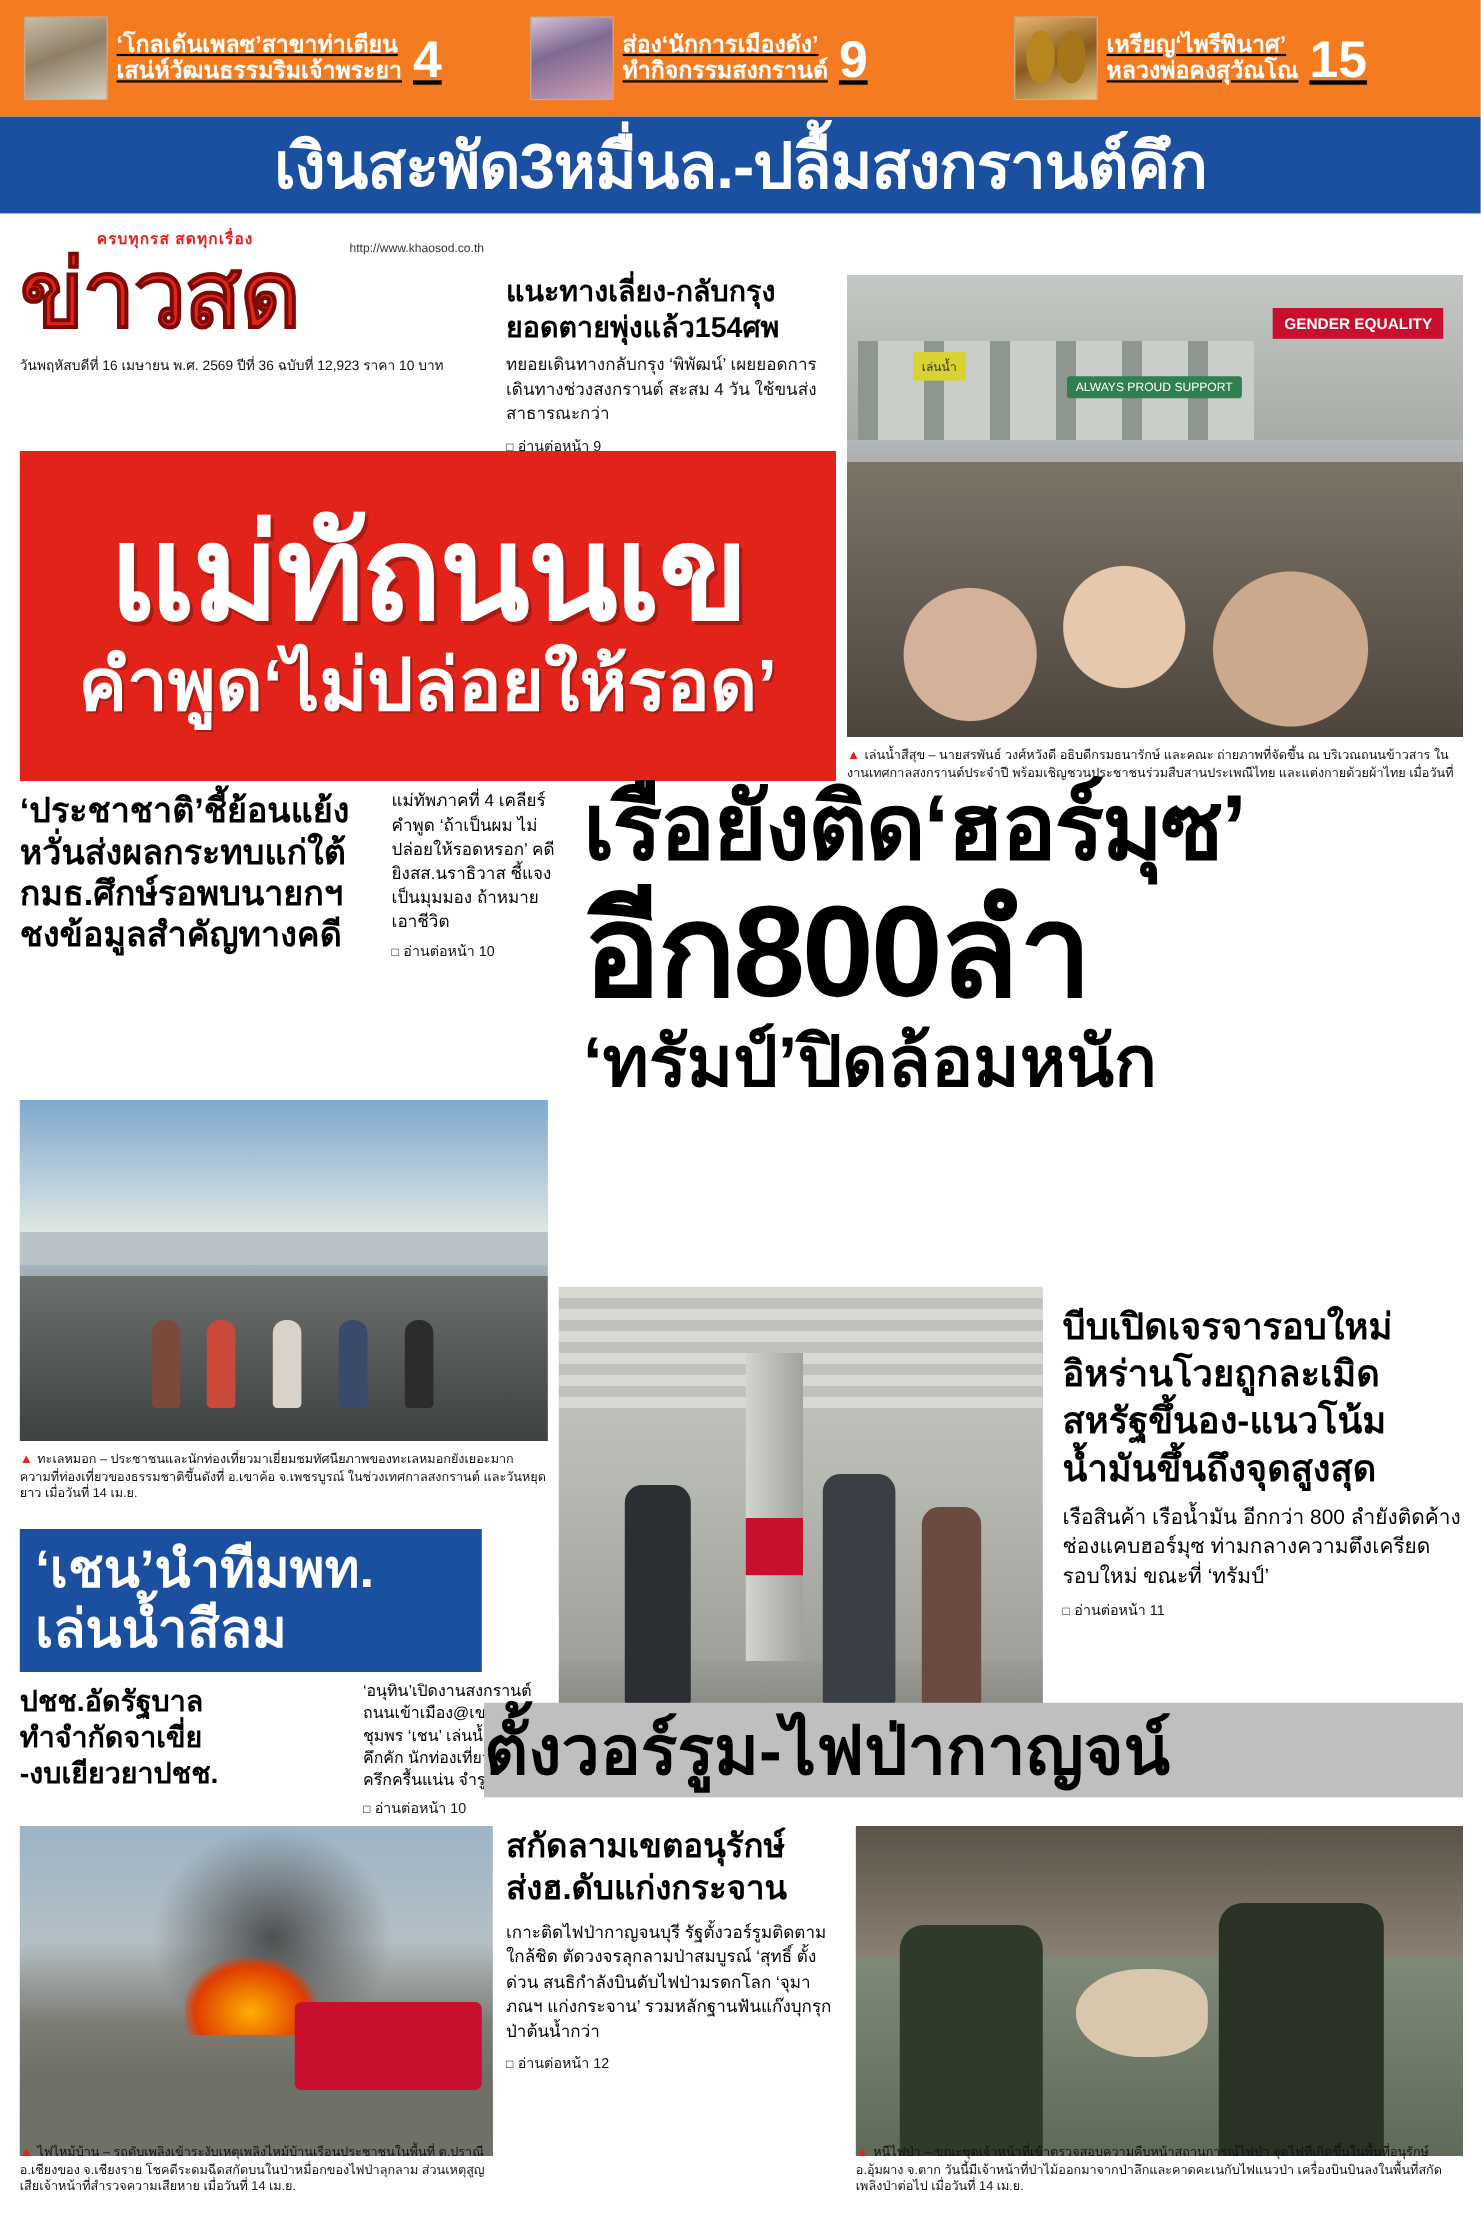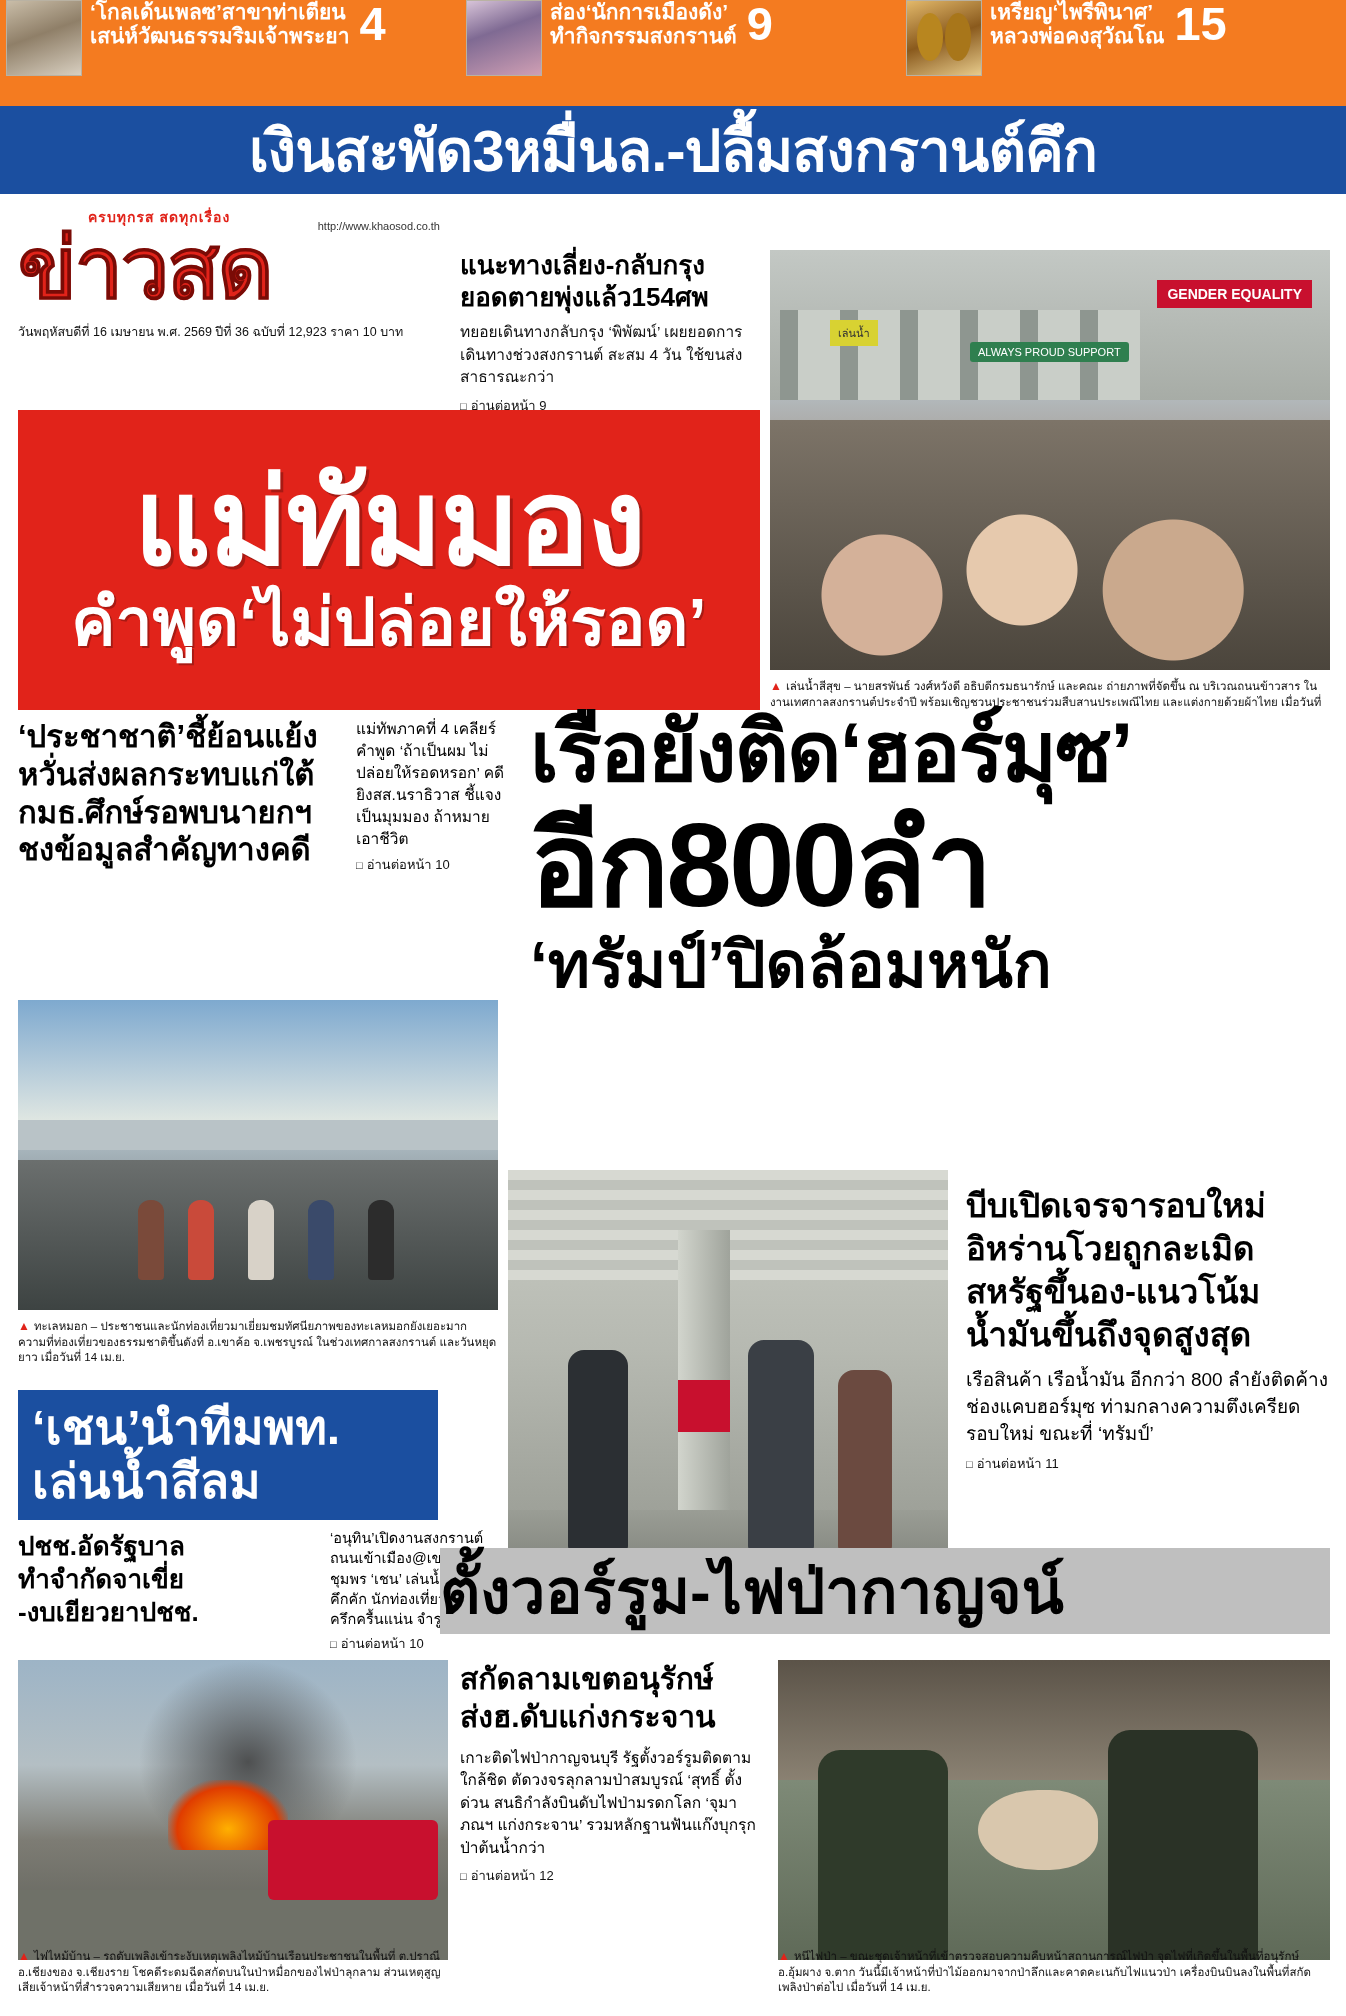--- a/index.html
+++ b/index.html
@@ -1,21 +1,21 @@
 <!DOCTYPE html>
 <html><head>
 <meta charset="utf-8">
 <style>
   html,body{margin:0;padding:0;background:#ffffff;}
   body{width:1346px;height:2016px;font-family:"Liberation Sans",sans-serif;color:#000;overflow:hidden;}
   .page{position:relative;width:1346px;height:2016px;background:#fff;}
 
   
   .topbar{position:absolute;left:0;top:0;width:1346px;height:106px;background:#F47B20;display:flex;align-items:center;}
-  .tb-cell{display:flex;height:100%;box-sizing:border-box;padding:0 6px;}
+  .tb-cell{display:flex;align-items:center;height:100%;box-sizing:border-box;padding:0 22px;text-decoration:underline;}
   .tb-thumb{width:74px;height:74px;background:#d9d4c8;border:1px solid #b9b2a3;flex:0 0 auto;overflow:hidden;position:relative;}
   .tb-thumb.t1{background:linear-gradient(160deg,#c9bda8 0%,#8f7f68 45%,#d8cfc0 100%);}
   .tb-thumb.t2{background:linear-gradient(160deg,#d7c3d8 0%,#7f6a93 40%,#cf9fb4 100%);}
   .tb-thumb.t3{background:linear-gradient(160deg,#e2b86a 0%,#8a5a1d 50%,#e7cb8c 100%);}
   .tb-thumb .coin{position:absolute;top:12px;left:10px;width:26px;height:48px;border-radius:50%;background:#b8861f;box-shadow:28px 0 0 #a8761a;}
   .tb-text{margin-left:8px;line-height:1.12;color:#fff;font-weight:bold;font-size:21px;white-space:nowrap;}
   .tb-text .l2{display:block;}
   .tb-num{color:#fff;font-weight:bold;font-size:47px;line-height:1;margin-left:10px;}
 
   
@@ -172,21 +172,21 @@
   </div>
 
   <div class="lead-col">
     <div class="lead-head" style="white-space:pre-line">แนะทางเลี่ยง-กลับกรุง
 ยอดตายพุ่งแล้ว154ศพ</div>
     <div class="lead-body">ทยอยเดินทางกลับกรุง ‘พิพัฒน์’ เผยยอดการเดินทางช่วงสงกรานต์ สะสม 4 วัน ใช้ขนส่งสาธารณะกว่า</div>
     <div class="cont">อ่านต่อหน้า 9</div>
   </div>
 
   <div class="redbox">
-    <div class="l1">แม่ทัมมอง</div>
+    <div class="l1">แม่ทัถนนเข</div>
     <div class="l2">คำพูด‘ไม่ปล่อยให้รอด’</div>
   </div>
 
   <div class="photo ph1">
     <div class="building"></div>
     <div class="arches"></div>
     <div class="crowd"></div>
     <div class="sign">GENDER EQUALITY</div>
     <div class="sign2">ALWAYS PROUD SUPPORT</div>
     <div class="sign3">เล่นน้ำ</div>

